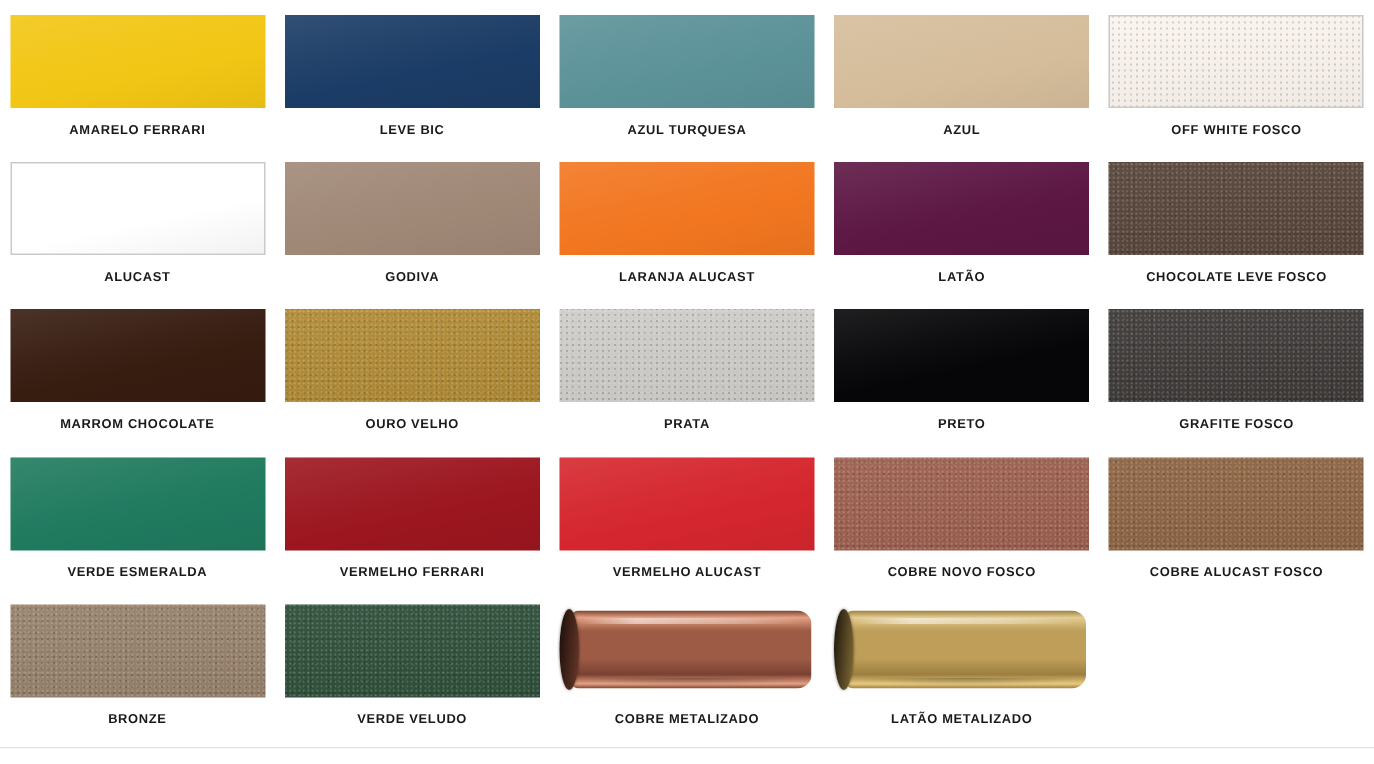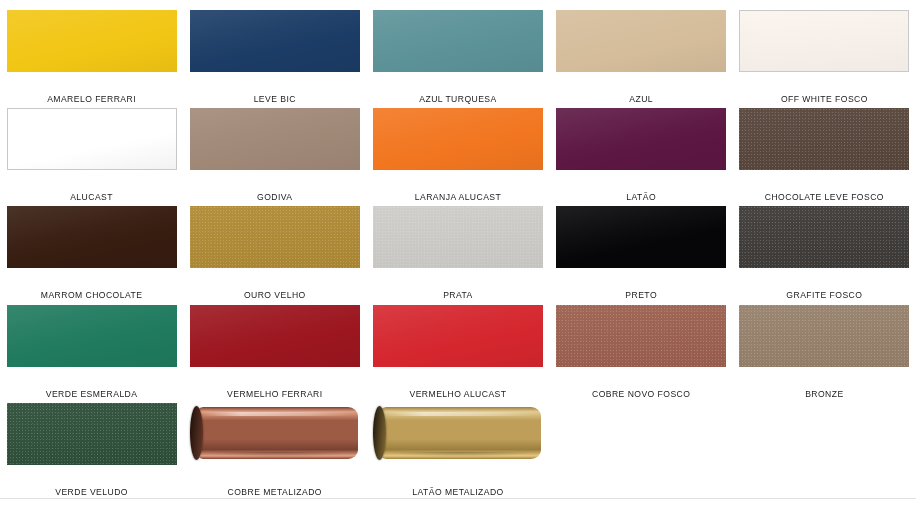--- a/index.html
+++ b/index.html
@@ -86,23 +86,23 @@
     inset: 0;
     background: linear-gradient(175deg, rgba(255,255,255,0.05), rgba(0,0,0,0.04));
     pointer-events: none;
   }
 
   .swatch-label {
     font-size: 8.6px;
     letter-spacing: 0.45px;
     color: #1a1a1a;
     text-align: right;
-    margin-top: 22px;
+    margin-top: 9px;
     white-space: nowrap;
-    font-weight: 400;
+    font-weight: 700;
   }
 
   
   .profile-wrap {
     width: 170px;
     height: 62px;
     position: relative;
     flex: 0 0 auto;
   }
   .profile-body {
@@ -237,20 +237,24 @@
       <div class="swatch-chip gloss" style="background-color: rgb(156, 22, 31);"></div>
       <div class="swatch-label">VERMELHO FERRARI</div>
     </div>
     <div class="swatch-cell">
       <div class="swatch-chip gloss" style="background-color: rgb(213, 38, 46);"></div>
       <div class="swatch-label">VERMELHO ALUCAST</div>
     </div>
     <div class="swatch-cell">
       <div class="swatch-chip matte" style="background-color: rgb(156, 95, 78);"></div>
       <div class="swatch-label">COBRE NOVO FOSCO</div>
+    </div>
+    <div class="swatch-cell">
+      <div class="swatch-chip matte" style="background-color: rgb(141, 100, 67);"></div>
+      <div class="swatch-label">COBRE ALUCAST FOSCO</div>
     </div>
     <div class="swatch-cell">
       <div class="swatch-chip matte" style="background-color: rgb(150, 128, 107);"></div>
       <div class="swatch-label">BRONZE</div>
     </div>
     <div class="swatch-cell">
       <div class="swatch-chip matte" style="background-color: rgb(46, 79, 58);"></div>
       <div class="swatch-label">VERDE VELUDO</div>
     </div>
     <div class="swatch-cell">

